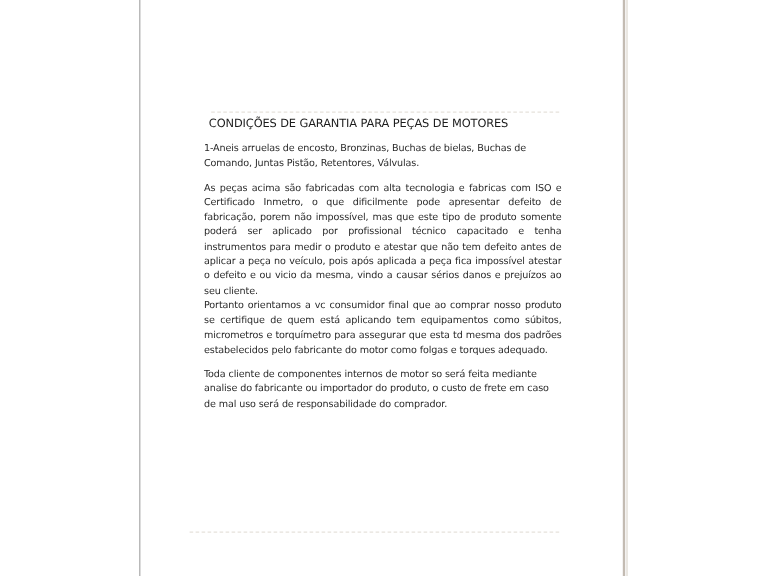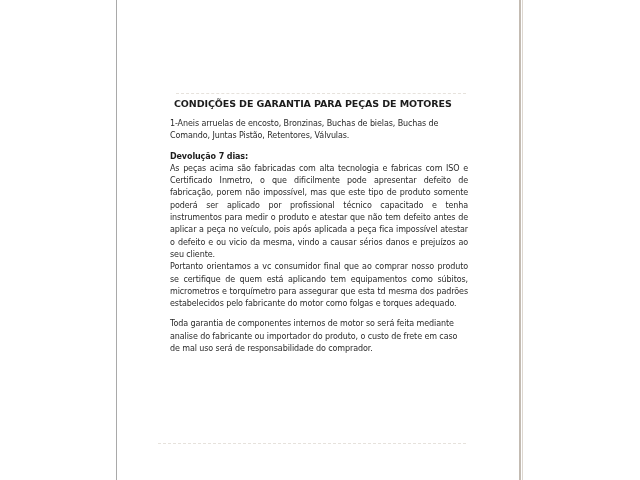--- a/index.html
+++ b/index.html
@@ -56,21 +56,21 @@
     position: absolute;
     left: 170px;
     top: 97px;
     width: 298px;
     color: #2a2a2a;
     font-size: 8px;
     line-height: 12.3px;
     letter-spacing: -0.1px;
   }
   .doc-title {
-    font-weight: bold;
+    font-weight: normal;
     font-size: 9.5px;
     line-height: 13px;
     color: #1c1c1c;
     padding-left: 4px;
     margin: 0 0 8px 0;
     white-space: nowrap;
   }
   .para {
     margin: 0 0 8px 0;
     text-align: left;
@@ -100,22 +100,21 @@
 <div class="page-border-right-outer"></div>
 <div class="faint-rule-top"></div>
 <div class="faint-rule-bottom"></div>
 
 <div class="doc-content">
   <h1 class="doc-title">CONDIÇÕES DE GARANTIA PARA PEÇAS DE MOTORES</h1>
 
   <p class="para">1-Aneis arruelas de encosto, Bronzinas, Buchas de bielas, Buchas de Comando, Juntas Pistão, Retentores, Válvulas.</p>
 
 
-  <p class="heading">Devolução 7 dias:</p>
 
 
 
   <p class="para-justify">As peças acima são fabricadas com alta tecnologia e fabricas com ISO e Certificado Inmetro, o que dificilmente pode apresentar defeito de fabricação, porem não impossível, mas que este tipo de produto somente poderá ser aplicado por profissional técnico capacitado e tenha instrumentos para medir o produto e atestar que não tem defeito antes de aplicar a peça no veículo, pois após aplicada a peça fica impossível atestar o defeito e ou vicio da mesma, vindo a causar sérios danos e prejuízos ao seu cliente.</p>
 
   <p class="para-justify gap-after">Portanto orientamos a vc consumidor final que ao comprar nosso produto se certifique de quem está aplicando tem equipamentos como súbitos, micrometros e torquímetro para assegurar que esta td mesma dos padrões estabelecidos pelo fabricante do motor como folgas e torques adequado.</p>
 
-  <p class="para">Toda garantia de componentes internos de motor so será feita mediante analise do fabricante ou importador do produto, o custo de frete em caso de mal uso será de responsabilidade do comprador.</p>
+  <p class="para">Toda cliente de componentes internos de motor so será feita mediante analise do fabricante ou importador do produto, o custo de frete em caso de mal uso será de responsabilidade do comprador.</p>
 </div>
 
 </body></html>

